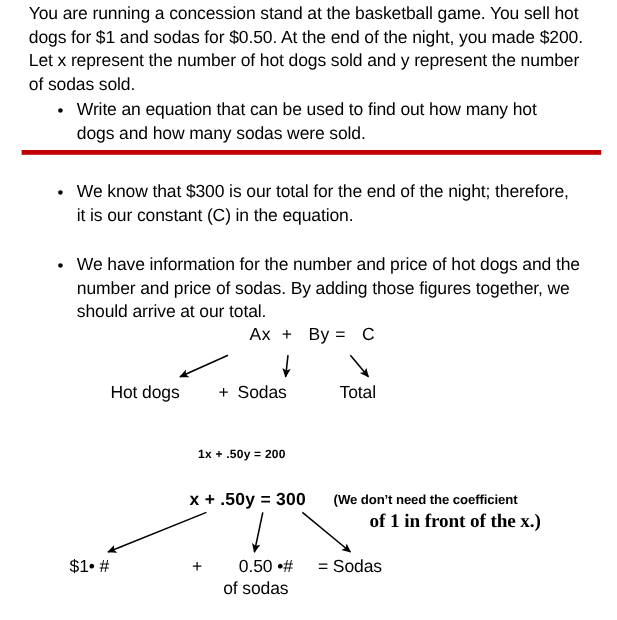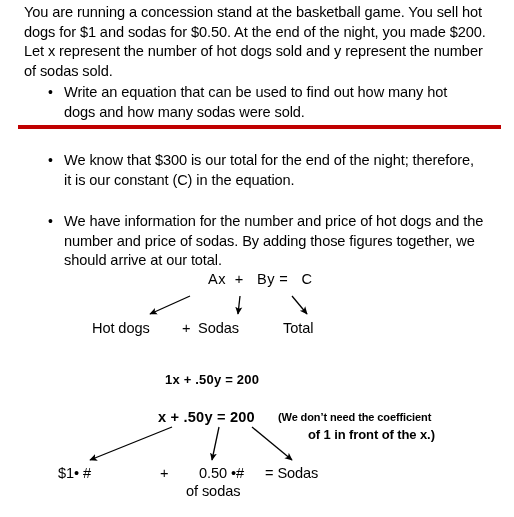--- a/index.html
+++ b/index.html
@@ -83,24 +83,24 @@
   }
 
   
   #formula-abc      { left: 177px; top: 270px; letter-spacing: 0.4px; margin-left: 31px; }
   #label-hotdogs    { left: 92px;  top: 319px; }
   #label-plus-1     { left: 182px; top: 319px; }
   #label-sodas      { left: 198px; top: 319px; }
   #label-total-1    { left: 283px; top: 319px; }
 
   
-  #equation-1 { left: 165px; top: 371px; font-size: 13px; letter-spacing: 0.2px; }
+  #equation-1 { left: 165px; top: 371px; font-size: 10px; letter-spacing: 0.2px; }
   #equation-2 { left: 158px; top: 408px; font-size: 14.6px; letter-spacing: 0.2px; }
   #note-line-1 { left: 278px; top: 408px; font-size: 11px; }
-  #note-line-2 { left: 308px; top: 426px; font-size: 13px; }
+  #note-line-2 { left: 308px; top: 426px; font-size: 16px; font-family: Liberation Serif, serif; }
 
   
   #bd-term1-top  { left: 58px;  top: 464px; }
   #bd-term1-bot  { left: 58px;  top: 482px; }
   #bd-plus       { left: 160px; top: 464px; }
   #bd-term2-top  { left: 199px; top: 464px; }
   #bd-term2-bot  { left: 186px; top: 482px; }
   #bd-equals     { left: 265px; top: 464px; }
 
   
@@ -139,21 +139,21 @@
 
   <div class="abs" id="formula-abc">Ax  +   By =   C</div>
 
   <div class="abs" id="label-hotdogs">Hot dogs</div>
   <div class="abs" id="label-plus-1">+</div>
   <div class="abs" id="label-sodas">Sodas</div>
   <div class="abs" id="label-total-1">Total</div>
 
   <div class="abs bold" id="equation-1">1x + .50y = 200</div>
 
-  <div class="abs bold" id="equation-2">x + .50y = 200</div>
+  <div class="abs bold" id="equation-2">x + .50y = 300</div>
 
   <div class="abs bold" id="note-line-1">(We don’t need the coefficient</div>
   <div class="abs bold" id="note-line-2">of 1 in front of the x.)</div>
 
   <div class="abs" id="bd-term1-top">$1• #</div>
   <div class="abs" id="bd-plus">+</div>
   <div class="abs" id="bd-term2-top">0.50 •#</div>
   <div class="abs" id="bd-term2-bot">of sodas</div>
   <div class="abs" id="bd-equals">= Sodas</div>
 

